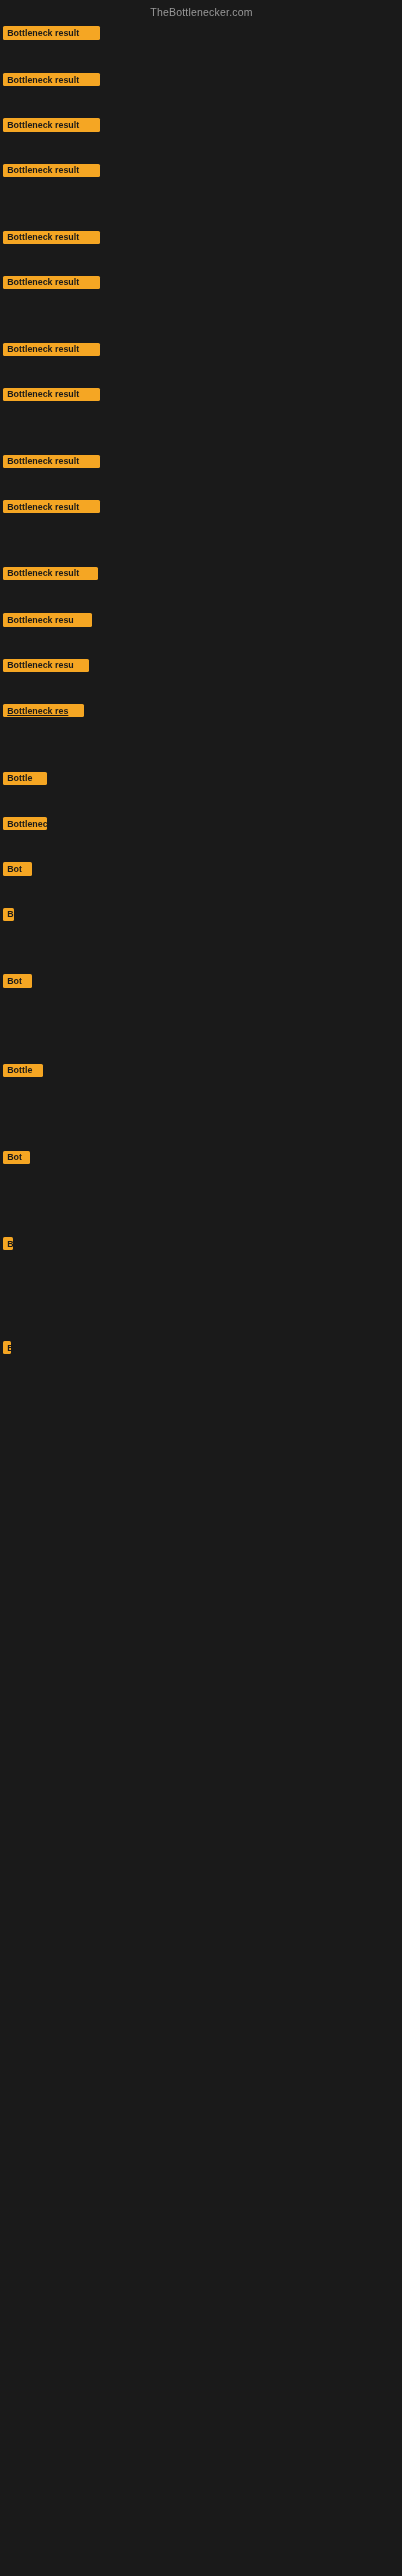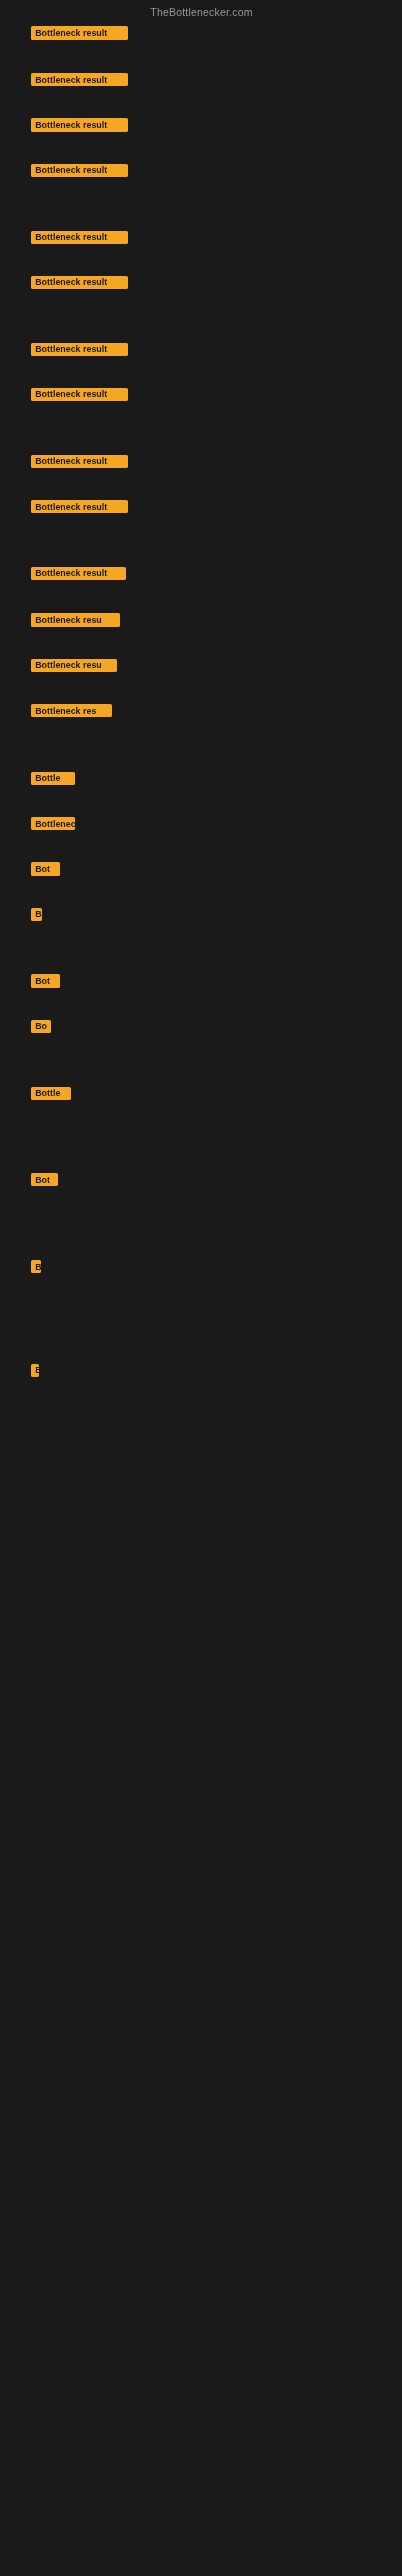--- a/index.html
+++ b/index.html
@@ -30,21 +30,20 @@
       border-radius: 1.6px;
       white-space: nowrap;
       overflow: hidden;
     }
 
     .row {
       display: flex;
       align-items: center;
       padding: 4.8px 3.2px;
       position: relative;
-      margin-left: 28px;
     }
   </style>
 </head>
 <body>
 
 <div class="site-title">TheBottlenecker.com</div>
 
 <div id="rows-container">
     <div class="row">
       <div class="bottleneck-badge" style="max-width: 97px; width: 97px;">Bottleneck result</div>
@@ -92,21 +91,21 @@
     <div style="height: 24px;"></div>
     <div class="row">
       <div class="bottleneck-badge" style="max-width: 89px; width: 89px;">Bottleneck resu</div>
     </div>
     <div style="height: 22.5px;"></div>
     <div class="row">
       <div class="bottleneck-badge" style="max-width: 86px; width: 86px;">Bottleneck resu</div>
     </div>
     <div style="height: 22.5px;"></div>
     <div class="row">
-      <div class="bottleneck-badge" style="max-width: 81px; width: 81px;">Bottleneck res</div>
+      <div class="bottleneck-badge" style="max-width: 81px; width: 81px; text-decoration: underline;">Bottleneck res</div>
     </div>
     <div style="height: 22.5px;"></div>
     <div style="height: 22.5px;"></div>
     <div class="row">
       <div class="bottleneck-badge" style="max-width: 44px; width: 44px;">Bottle</div>
     </div>
     <div style="height: 22.5px;"></div>
     <div class="row">
       <div class="bottleneck-badge" style="max-width: 56px; width: 44px;">Bottlenec</div>
     </div>
@@ -116,23 +115,20 @@
     </div>
     <div style="height: 22.5px;"></div>
     <div class="row">
       <div class="bottleneck-badge" style="max-width: 11.3px; width: 11.3px;">B</div>
     </div>
     <div style="height: 44px;"></div>
     <div class="row">
       <div class="bottleneck-badge" style="max-width: 29px; width: 29px;">Bot</div>
     </div>
     <div style="height: 22.5px;"></div>
-    <div class="row">
-      <div class="bottleneck-badge" style="max-width: 20px; width: 20px;">Bo</div>
-    </div>
     <div style="height: 44px;"></div>
     <div class="row">
       <div class="bottleneck-badge" style="max-width: 40px; width: 40px;">Bottle</div>
     </div>
     <div style="height: 64px;"></div>
     <div class="row">
       <div class="bottleneck-badge" style="max-width: 27px; width: 27px;">Bot</div>
     </div>
     <div style="height: 64px;"></div>
     <div class="row">

